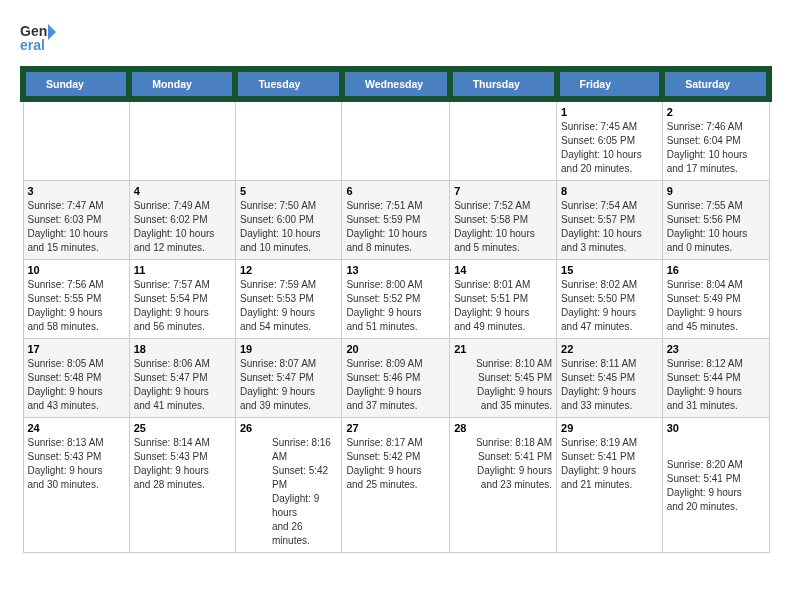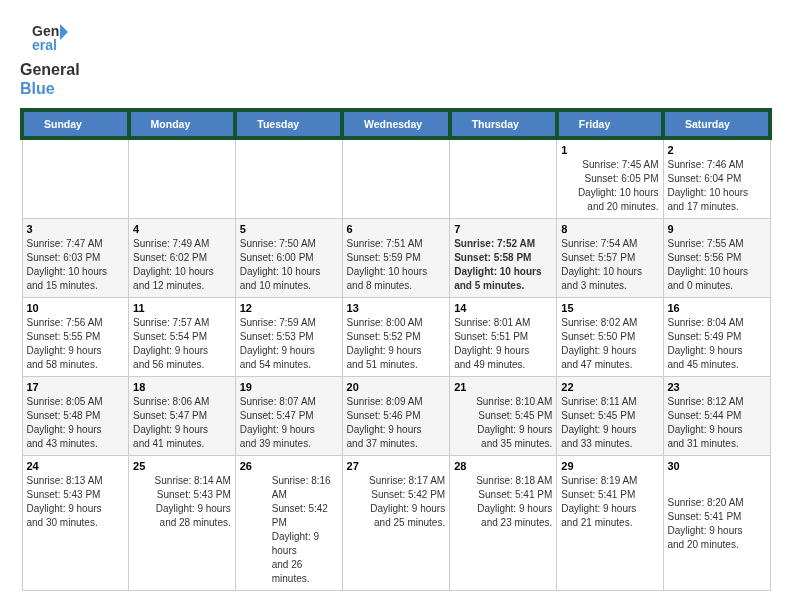--- a/index.html
+++ b/index.html
@@ -13,21 +13,20 @@
     .header {
       display: flex;
       justify-content: space-between;
       align-items: flex-start;
       margin-bottom: 10px;
     }
     .logo {
       display: flex;
       align-items: center;
       gap: 4px;
-      flex-direction: column;
     }
     .title-block {
       text-align: right;
     }
     .month-title {
       font-size: 32px;
       font-weight: normal;
       color: #333;
     }
     .location {
@@ -38,21 +37,21 @@
       width: 100%;
       border-collapse: collapse;
       font-size: 10.5px;
     }
     .calendar th {
       background-color: #4a7fc1;
       color: #fff;
       padding: 6px 20px;
       text-align: left;
       font-weight: bold;
-      border: 4px solid #14532d;
+      border: 6px solid #14532d;
     }
     .calendar td {
       border: 1px solid #ccc;
       vertical-align: top;
       padding: 4px;
       width: 108px;
       min-height: 80px;
       background: #fff;
     }
     .calendar tr:nth-child(even) td {
@@ -76,24 +75,20 @@
 </head>
 <body>
 
 <div class="header">
   <div class="logo">
     <svg width="36" height="36" viewBox="0 0 36 36" xmlns="http://www.w3.org/2000/svg">
       <text x="0" y="16" font-size="14" font-weight="bold" font-family="Arial" fill="#333">Gen</text>
       <text x="0" y="30" font-size="14" font-weight="bold" font-family="Arial" fill="#4a90d9">eral</text>
       <polygon points="28,4 36,12 28,20" fill="#4a90d9"></polygon>
     </svg>
-    <div style="font-size:16px; font-weight:bold; line-height:1.2;">
-      <span style="color:#333;">General</span><br>
-      <span style="color:#4a90d9;">Blue</span>
-    </div>
   </div>
   <div class="title-block">
     <div class="month-title"></div>
     <div class="location"></div>
   </div>
 </div>
 
 <table class="calendar">
   <thead>
     <tr>
@@ -108,21 +103,21 @@
   </thead>
   <tbody id="calendar-body">
   <tr>
         <td class="empty-cell"></td>
         <td class="empty-cell"></td>
         <td class="empty-cell"></td>
         <td class="empty-cell"></td>
         <td class="empty-cell"></td>
         <td>
           <span class="day-num">1</span>
-          <div class="day-info" style="white-space: pre-line; text-align: right;">Sunrise: 7:45 AM
+          <div class="day-info" style="white-space: pre-line;">Sunrise: 7:45 AM
 Sunset: 6:05 PM
 Daylight: 10 hours
 and 20 minutes.</div>
         </td>
         <td>
           <span class="day-num">2</span>
           <div class="day-info" style="white-space: pre-line;">Sunrise: 7:46 AM
 Sunset: 6:04 PM
 Daylight: 10 hours
 and 17 minutes.</div>
@@ -152,21 +147,21 @@
         </td>
         <td>
           <span class="day-num">6</span>
           <div class="day-info" style="white-space: pre-line;">Sunrise: 7:51 AM
 Sunset: 5:59 PM
 Daylight: 10 hours
 and 8 minutes.</div>
         </td>
         <td>
           <span class="day-num">7</span>
-          <div class="day-info" style="white-space: pre-line; font-weight: bold;">Sunrise: 7:52 AM
+          <div class="day-info" style="white-space: pre-line;">Sunrise: 7:52 AM
 Sunset: 5:58 PM
 Daylight: 10 hours
 and 5 minutes.</div>
         </td>
         <td>
           <span class="day-num">8</span>
           <div class="day-info" style="white-space: pre-line;">Sunrise: 7:54 AM
 Sunset: 5:57 PM
 Daylight: 10 hours
 and 3 minutes.</div>
@@ -284,35 +279,35 @@
       <tr>
         <td>
           <span class="day-num">24</span>
           <div class="day-info" style="white-space: pre-line;">Sunrise: 8:13 AM
 Sunset: 5:43 PM
 Daylight: 9 hours
 and 30 minutes.</div>
         </td>
         <td>
           <span class="day-num">25</span>
-          <div class="day-info" style="white-space: pre-line; text-align: right;">Sunrise: 8:14 AM
+          <div class="day-info" style="white-space: pre-line;">Sunrise: 8:14 AM
 Sunset: 5:43 PM
 Daylight: 9 hours
 and 28 minutes.</div>
         </td>
         <td>
           <span class="day-num">26</span>
           <div class="day-info" style="white-space: pre-line; margin-left: 32px;">Sunrise: 8:16 AM
 Sunset: 5:42 PM
 Daylight: 9 hours
 and 26 minutes.</div>
         </td>
         <td>
           <span class="day-num">27</span>
-          <div class="day-info" style="white-space: pre-line; text-align: right;">Sunrise: 8:17 AM
+          <div class="day-info" style="white-space: pre-line;">Sunrise: 8:17 AM
 Sunset: 5:42 PM
 Daylight: 9 hours
 and 25 minutes.</div>
         </td>
         <td>
           <span class="day-num">28</span>
           <div class="day-info" style="white-space: pre-line; text-align: right;">Sunrise: 8:18 AM
 Sunset: 5:41 PM
 Daylight: 9 hours
 and 23 minutes.</div>

